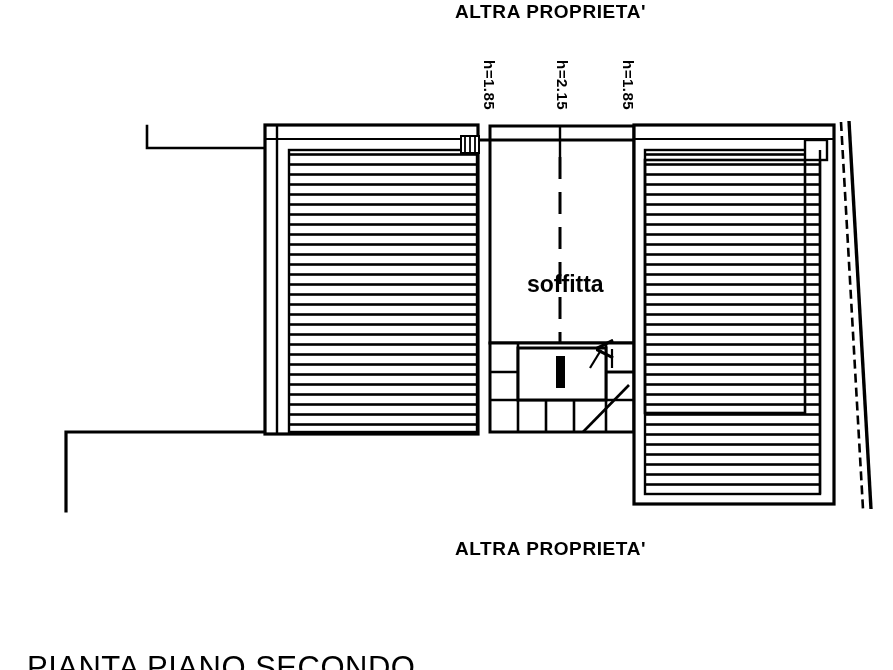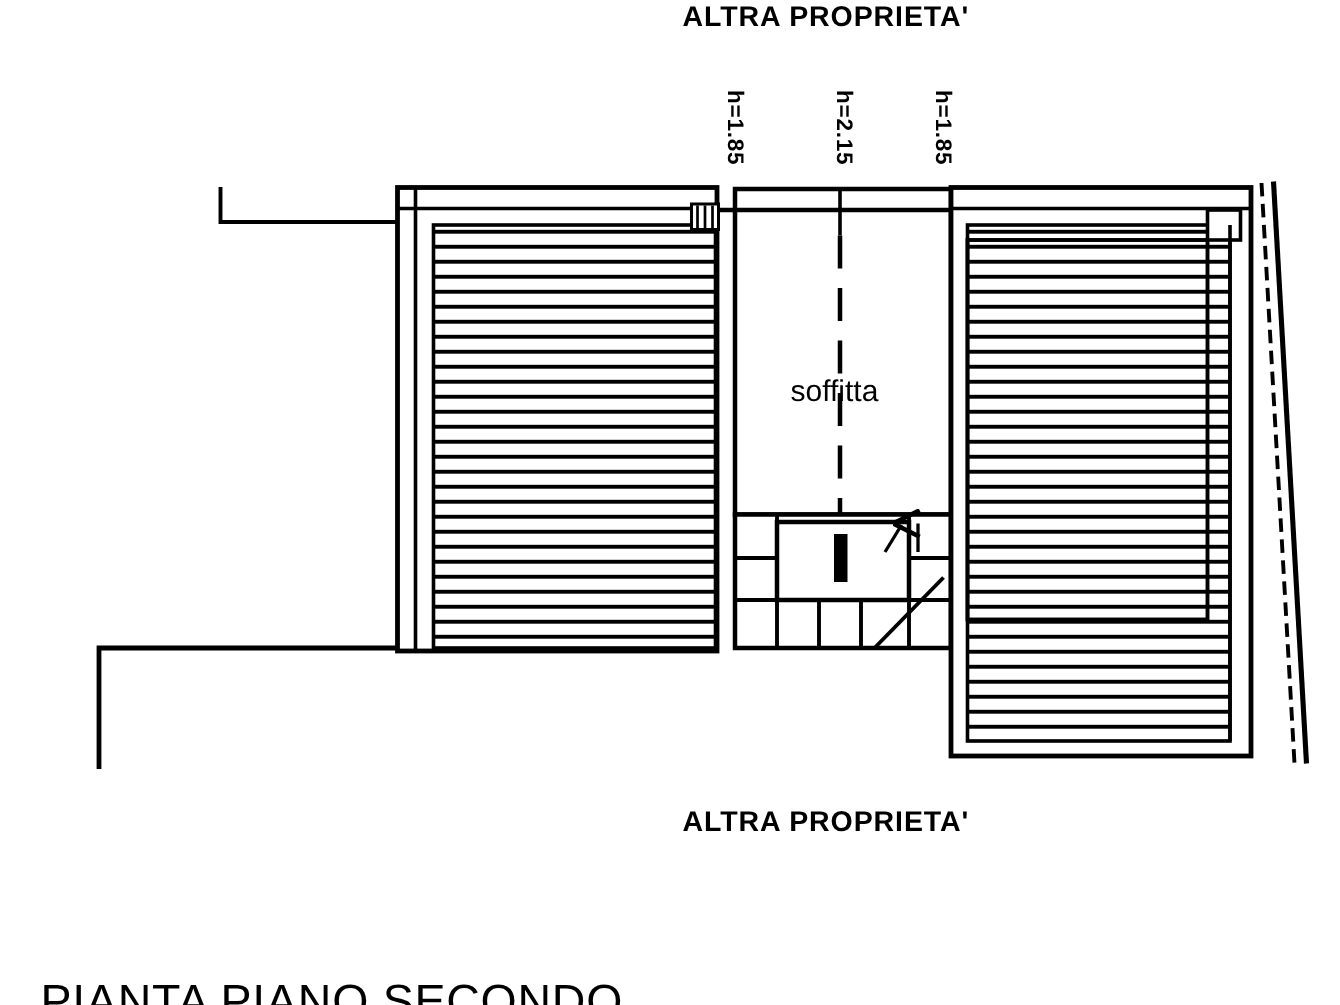--- a/index.html
+++ b/index.html
@@ -49,23 +49,23 @@
   .label-title {
     left: 27px;
     top: 650px;
     font-size: 31px;
     font-weight: normal;
     letter-spacing: 0.5px;
   }
 
   .label-soffitta {
     left: 527px;
-    top: 250px;
-    font-size: 20px;
-    font-weight: normal;
+    top: 271px;
+    font-size: 23px;
+    font-weight: bold;
     letter-spacing: 0px;
   }
 
   .vlabel {
     position: absolute;
     font-size: 15px;
     font-weight: bold;
     white-space: nowrap;
     transform-origin: 0 0;
     transform: rotate(90deg);

